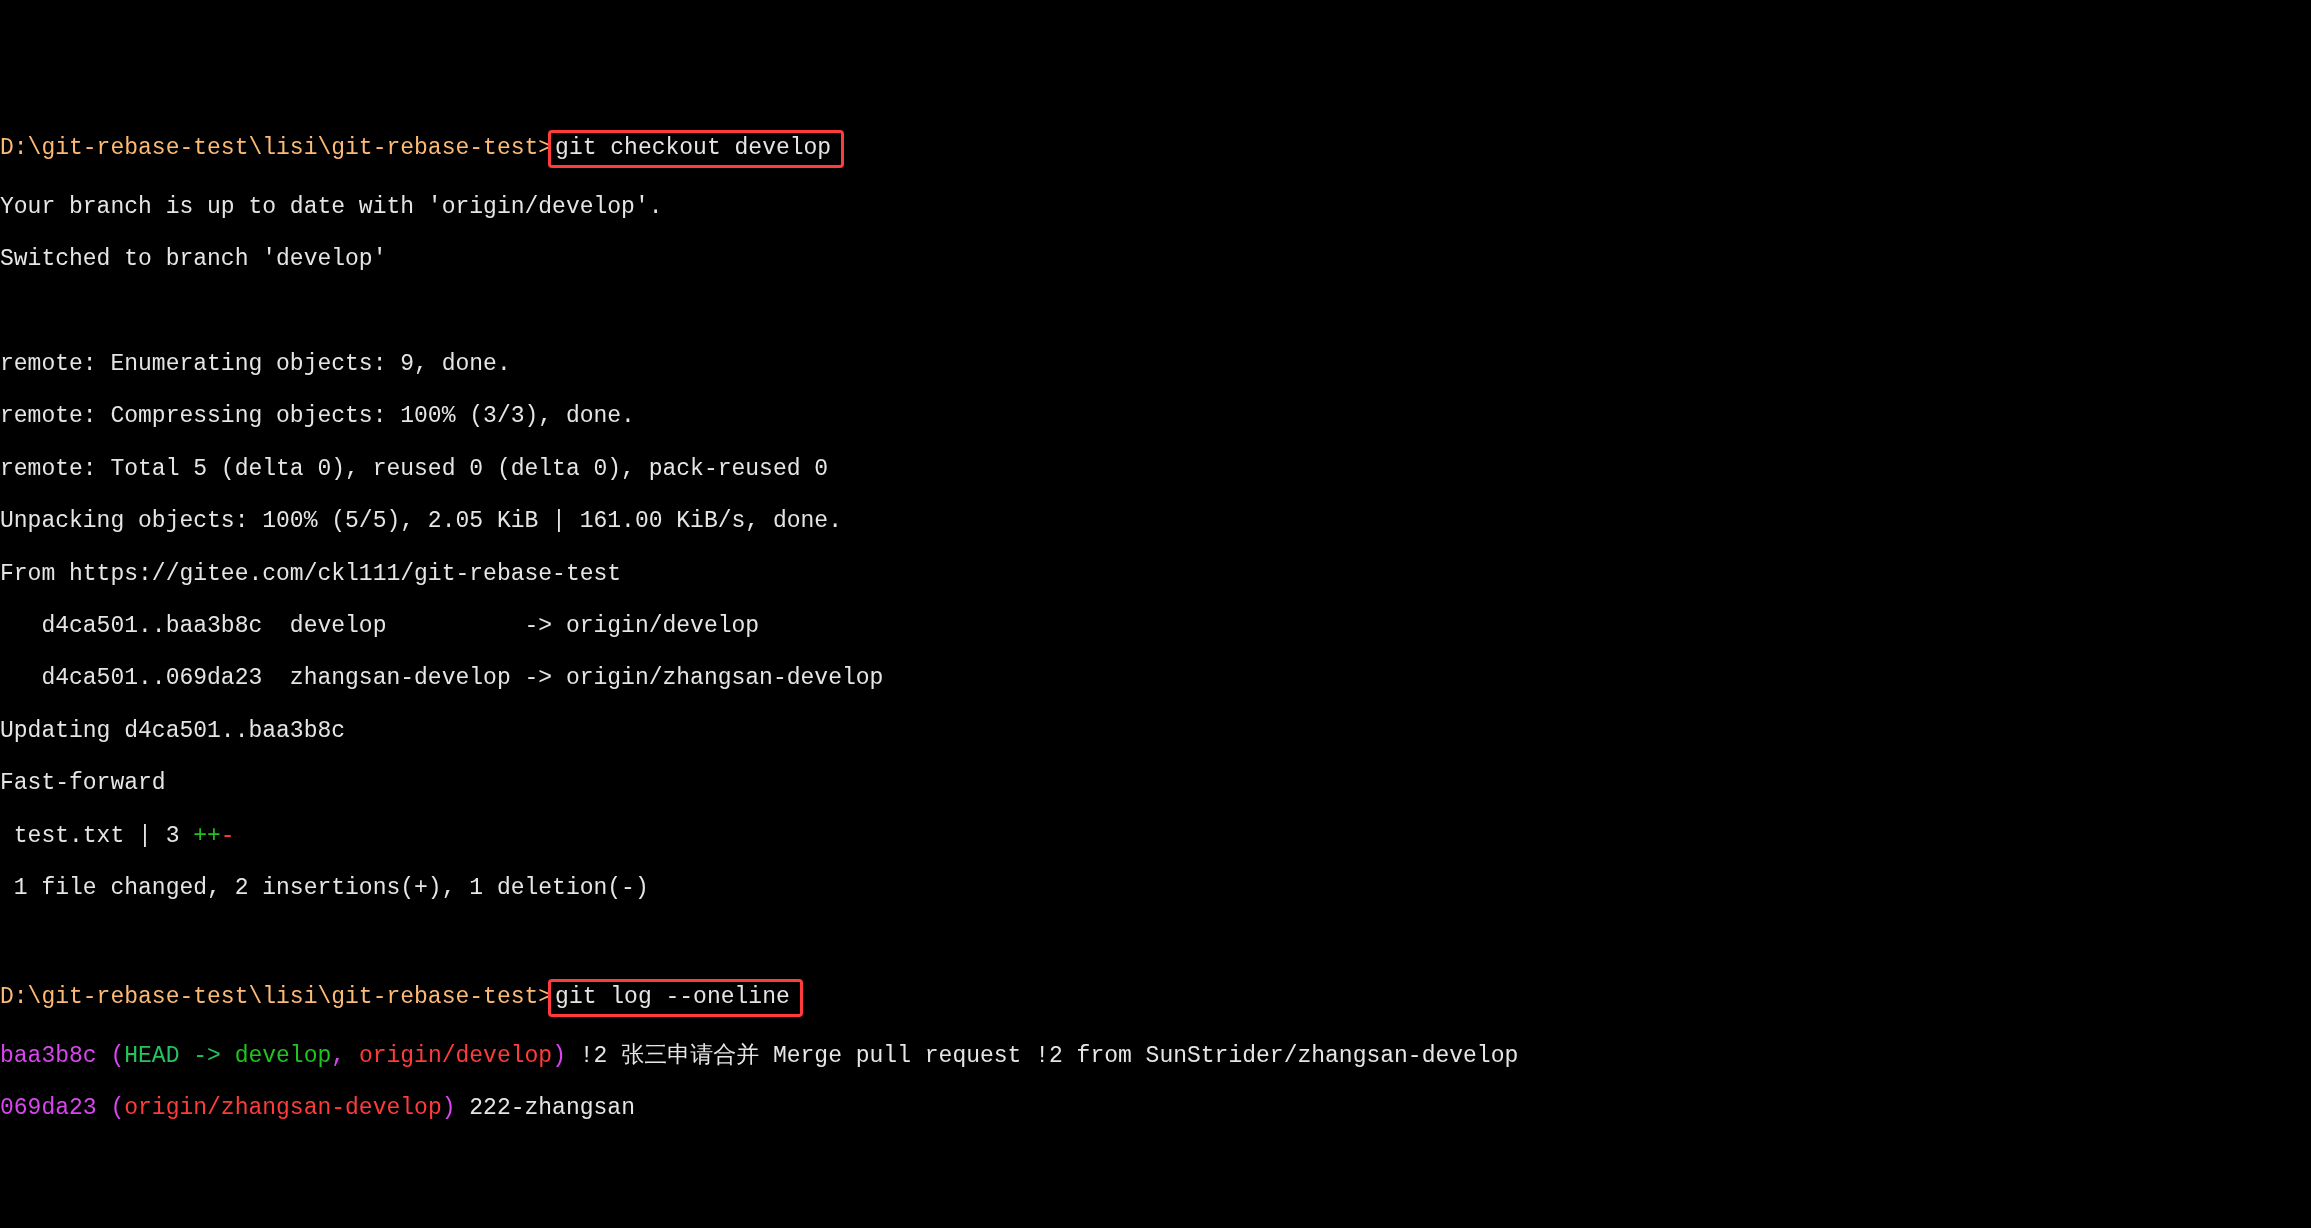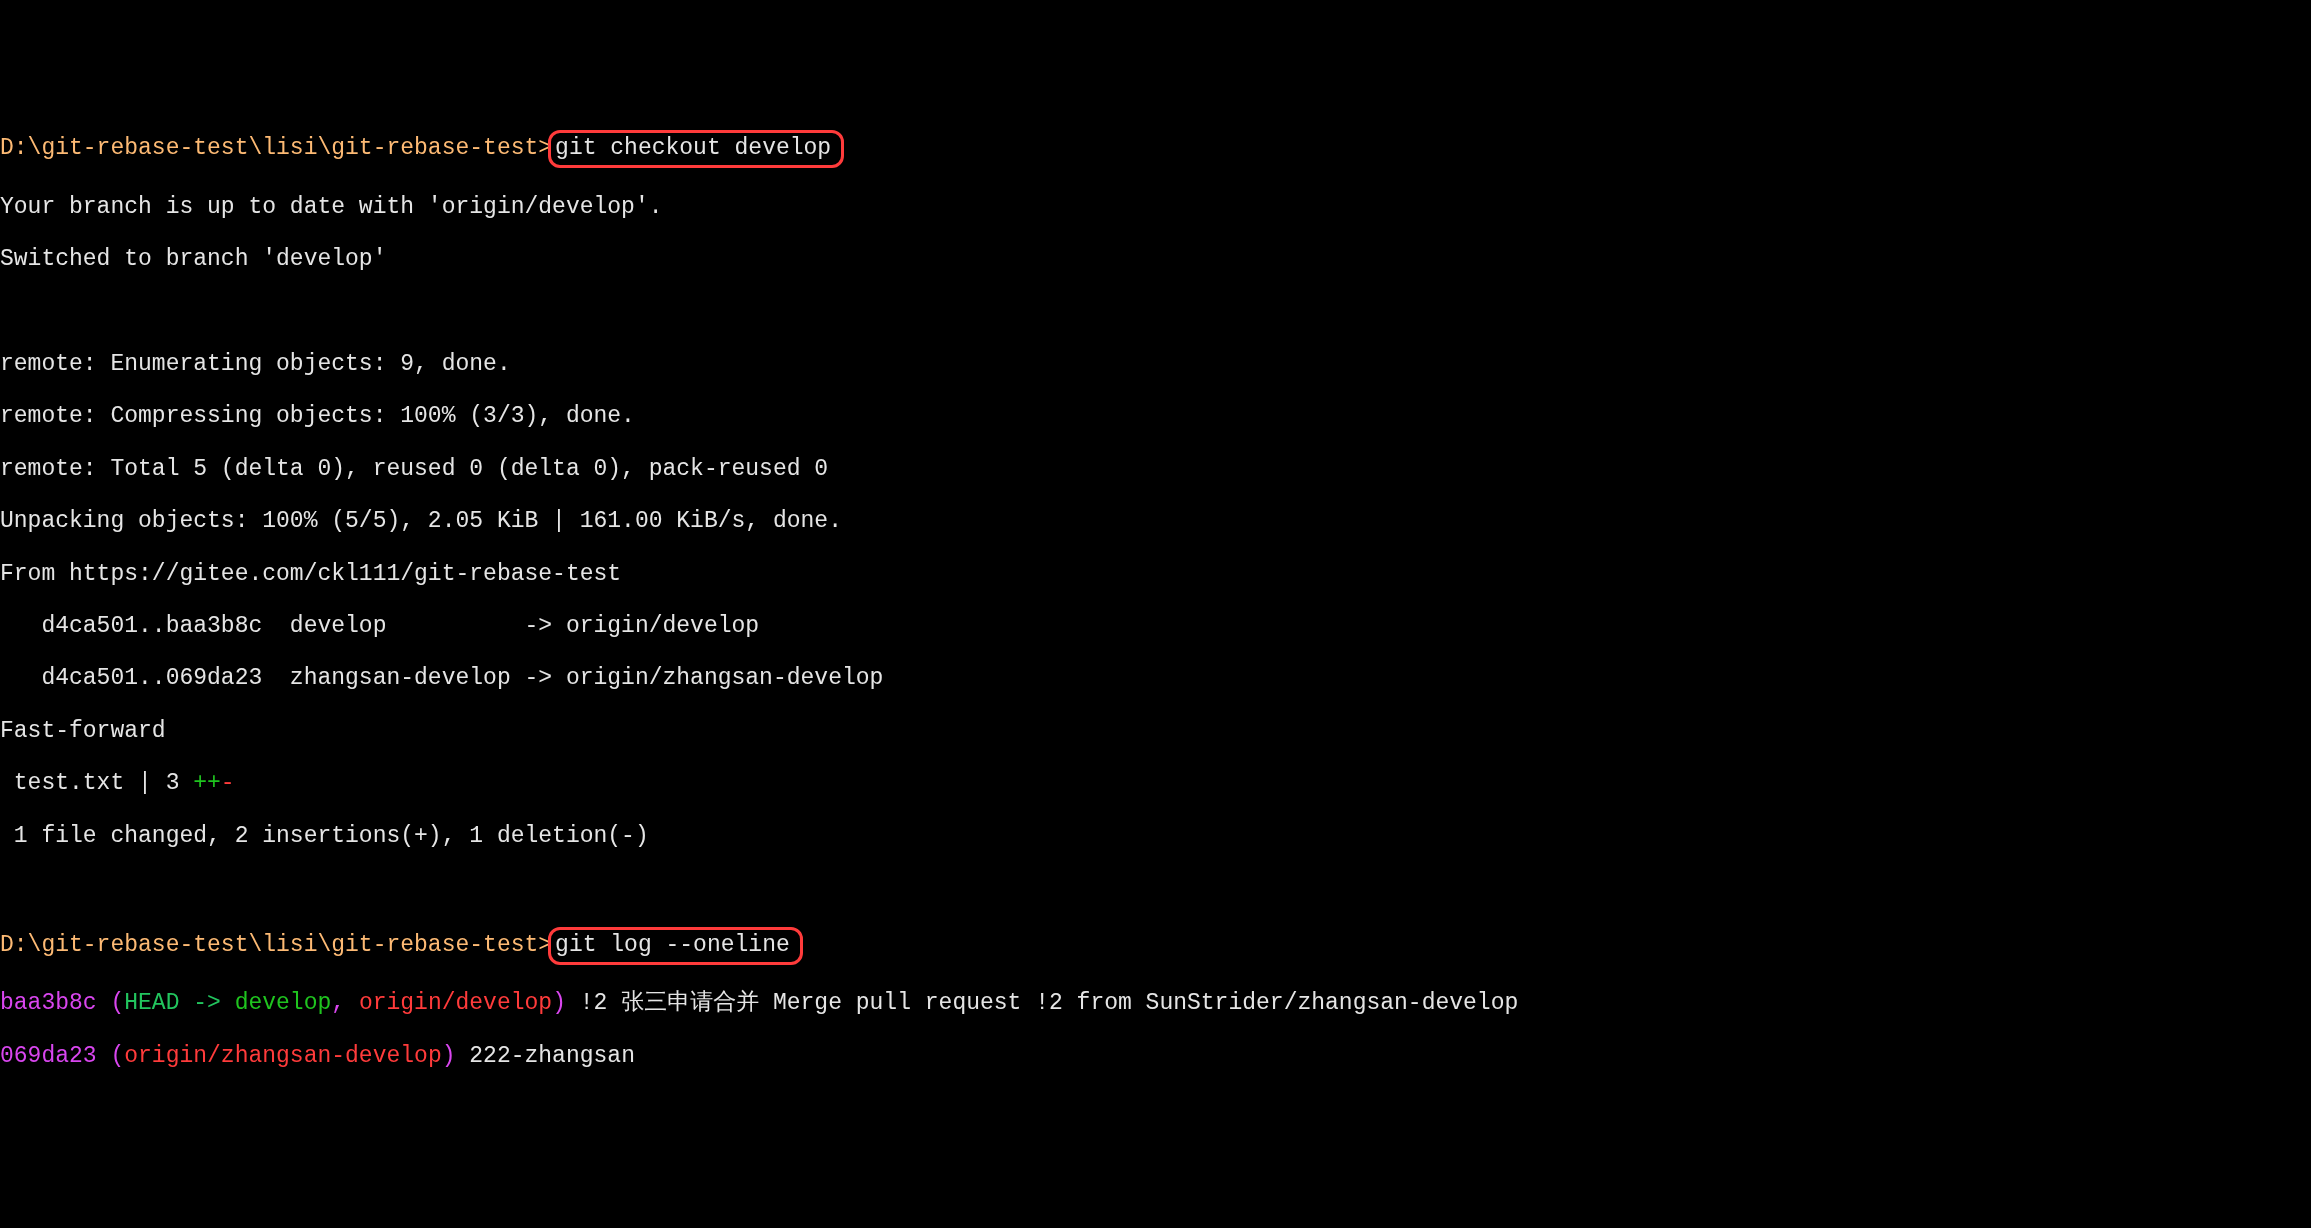--- a/index.html
+++ b/index.html
@@ -5,39 +5,40 @@
     *{margin:0;padding:0;box-sizing:border-box}
     body{background:#000;color:#e5e5e5;font-family:"Consolas","Courier New",monospace;font-size:23px;line-height:1.14;padding:0;white-space:pre;overflow-x:auto}
     .terminal{padding:0}
     .line{display:block;min-height:1.14em}
     .prompt{color:#fdba74}
     .cmd{color:#e5e5e5}
     .green{color:#1fc41f}
     .red{color:#ff3b3b}
     .yellow{color:#d946ef}
     .cyan{color:#22c55e}
-    .highlight-box{border:3px solid #ff3b3b;border-radius:12px;padding:2px 10px 4px 4px;display:inline-block;margin:-1px -4px}
+    .highlight-box{border:3px solid #ff3b3b;border-radius:4px;padding:2px 10px 4px 4px;display:inline-block;margin:-1px -4px}
   </style>
 </head>
 <body>
 
 
 
 <div class="terminal">
 <span class="line"><span class="prompt">D:\git-rebase-test\lisi\git-rebase-test&gt;</span><span class="highlight-box"><span class="cmd">git checkout develop</span></span></span>
 <span class="line">Your branch is up to date with 'origin/develop'.</span>
 <span class="line">Switched to branch 'develop'</span>
 <span class="line"> </span>
 <span class="line">remote: Enumerating objects: 9, done.</span>
 <span class="line">remote: Compressing objects: 100% (3/3), done.</span>
 <span class="line">remote: Total 5 (delta 0), reused 0 (delta 0), pack-reused 0</span>
 <span class="line">Unpacking objects: 100% (5/5), 2.05 KiB | 161.00 KiB/s, done.</span>
 <span class="line">From https://gitee.com/ckl111/git-rebase-test</span>
 <span class="line">   d4ca501..baa3b8c  develop          -&gt; origin/develop</span>
 <span class="line">   d4ca501..069da23  zhangsan-develop -&gt; origin/zhangsan-develop</span>
+<span class="line">Updating d4ca501..baa3b8c</span>
 <span class="line">Fast-forward</span>
 <span class="line"><span> test.txt | 3 </span><span class="green">++</span><span class="red">-</span></span>
 <span class="line"> 1 file changed, 2 insertions(+), 1 deletion(-)</span>
 <span class="line"> </span>
 <span class="line"><span class="prompt">D:\git-rebase-test\lisi\git-rebase-test&gt;</span><span class="highlight-box"><span class="cmd">git log --oneline</span></span></span>
 <span class="line"><span class="yellow">baa3b8c</span><span class="yellow"> (</span><span class="cyan">HEAD -&gt; </span><span class="green">develop</span><span class="yellow">, </span><span class="red">origin/develop</span><span class="yellow">)</span><span> !2 张三申请合并 Merge pull request !2 from SunStrider/zhangsan-develop</span></span>
 <span class="line"><span class="yellow">069da23</span><span class="yellow"> (</span><span class="red">origin/zhangsan-develop</span><span class="yellow">)</span><span> 222-zhangsan</span></span>
 
 
 

